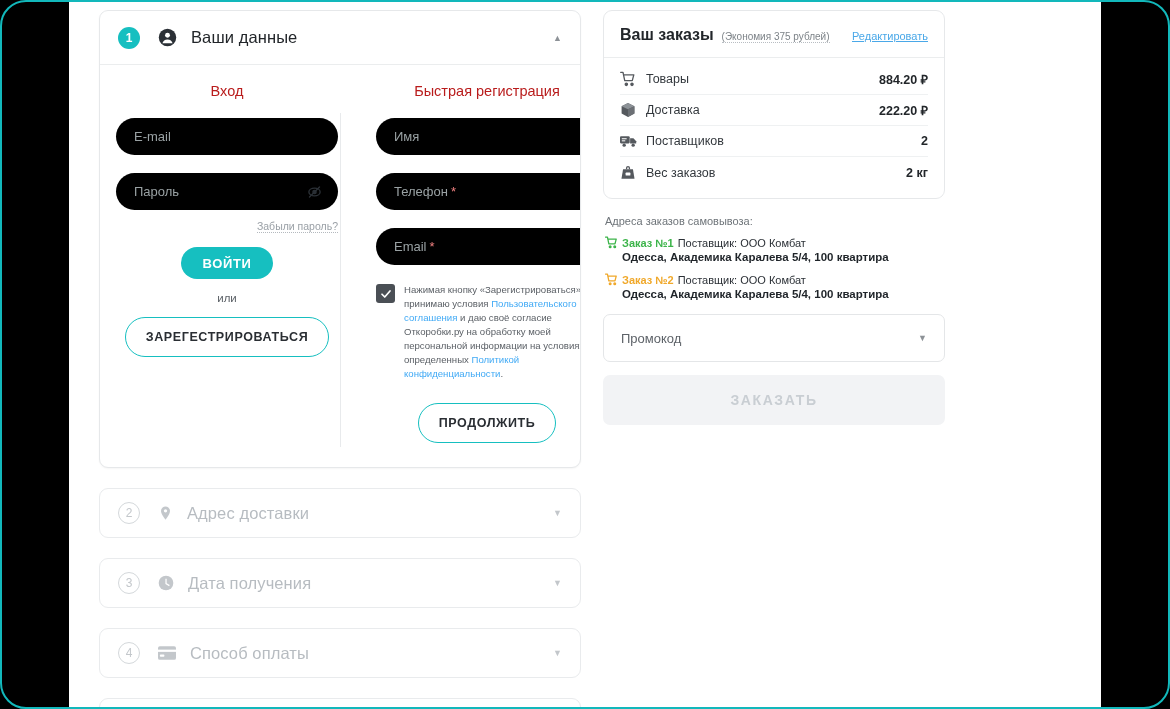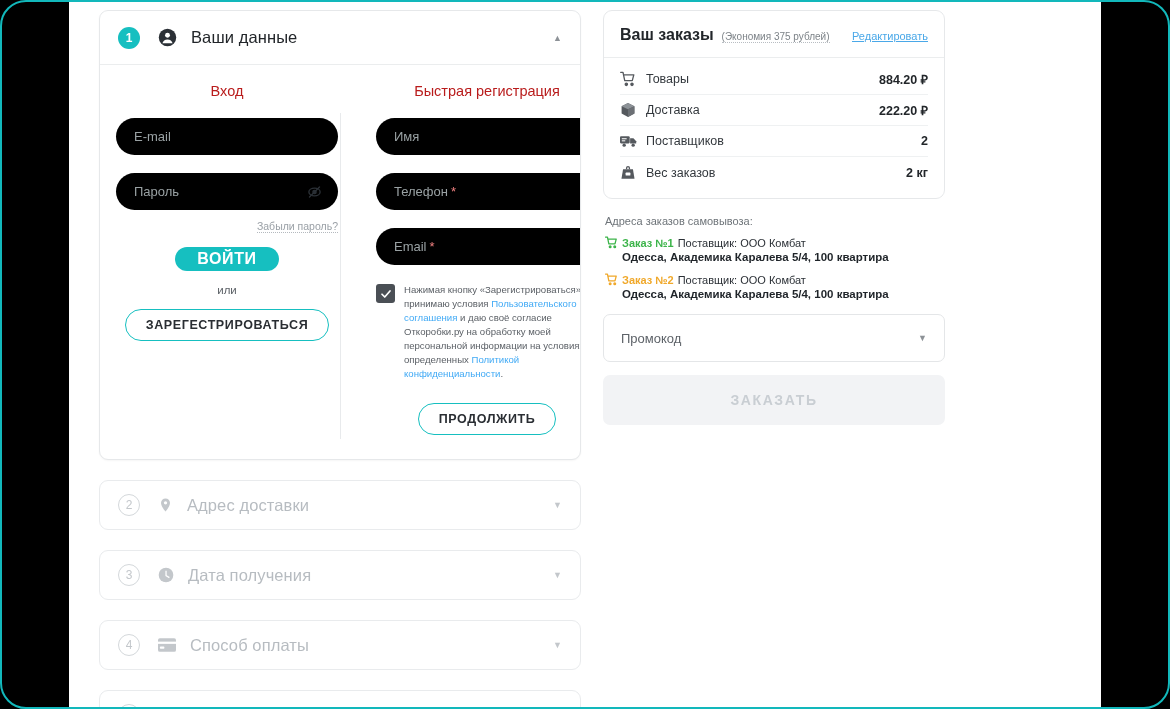--- a/index.html
+++ b/index.html
@@ -98,30 +98,30 @@
   .forgot {
     text-align: right; font-size: 10.5px; color: #9aa0a6;
     border-bottom: 1px dotted #b4b9be; display: inline-block;
     margin-left: auto; cursor: pointer;
   }
   .forgot-wrap { display: flex; margin-top: -8px; margin-bottom: 14px; }
   .btn-primary {
     display: block; margin: 0 auto;
     background: #16bfc0; color: #fff;
     border: none; border-radius: 20px;
-    height: 24px; padding: 0 22px;
-    font-size: 16px; font-weight: bold; letter-spacing: .6px;
+    height: 32px; padding: 0 22px;
+    font-size: 13px; font-weight: bold; letter-spacing: .6px;
     font-family: inherit; cursor: pointer;
   }
   .or { text-align: center; font-size: 11.5px; color: #5c6167; margin: 13px 0; }
   .btn-outline {
     display: block; margin: 0 auto;
     background: #fff; color: #2a2e33;
     border: 1.6px solid #16bfc0; border-radius: 20px;
-    height: 32px; padding: 0 20px;
+    height: 40px; padding: 0 20px;
     font-size: 12.5px; font-weight: bold; letter-spacing: .6px;
     font-family: inherit; cursor: pointer;
   }
   .consent { display: flex; gap: 9px; margin-top: 16px; }
   .checkbox {
     width: 19px; height: 19px; flex: 0 0 19px;
     background: #4a4f55; border-radius: 3px;
     display: flex; align-items: center; justify-content: center;
     cursor: pointer; margin-top: 1px;
   }

